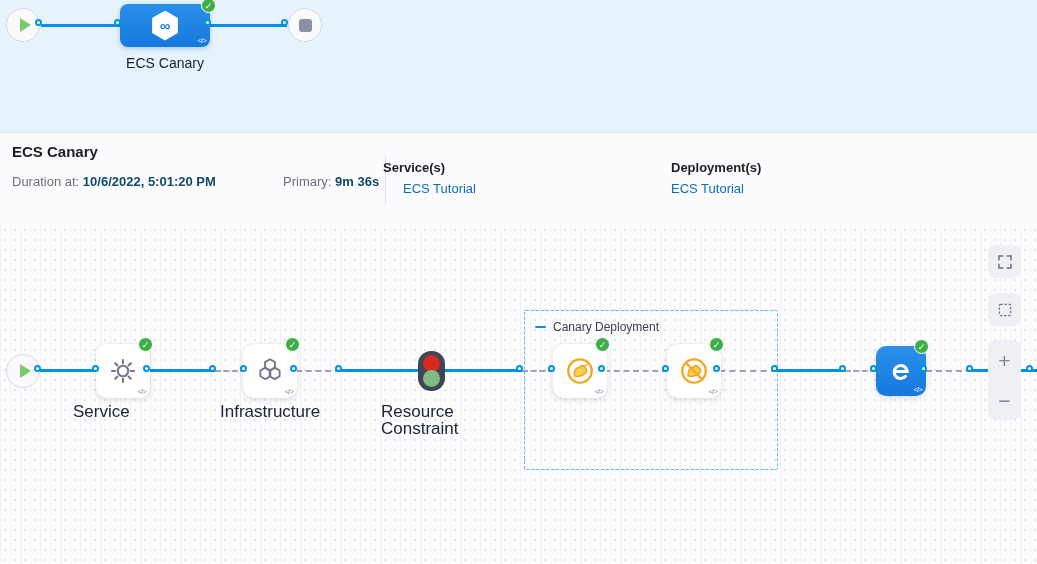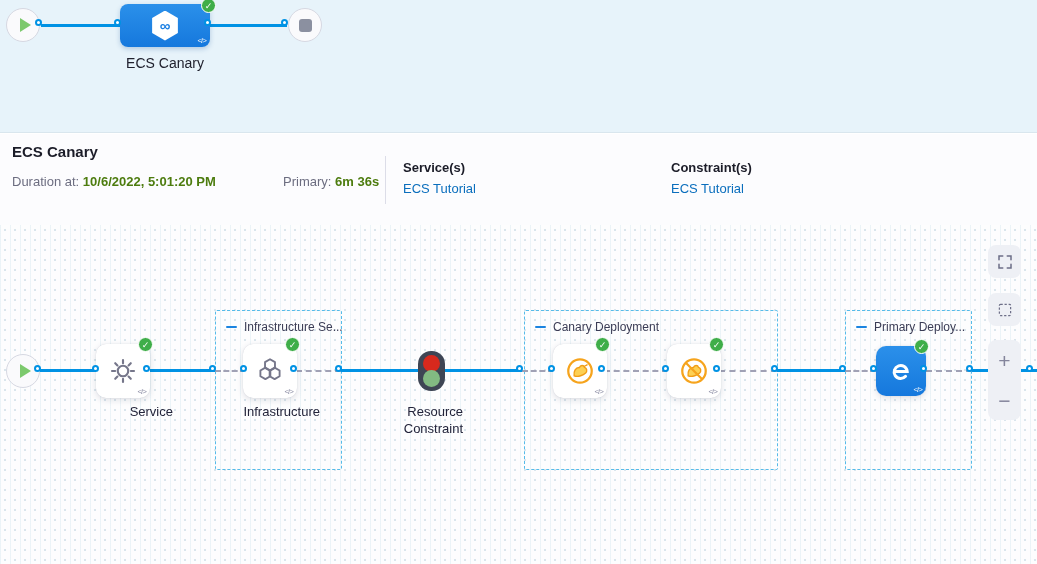--- a/index.html
+++ b/index.html
@@ -16,40 +16,40 @@
   .check-badge { position:absolute; width:15px; height:15px; border-radius:50%; background:#3fae49; border:1.5px solid #fff; color:#fff; font-size:9px; font-weight:bold; display:flex; align-items:center; justify-content:center; z-index:7; }
   .code-marker { position:absolute; right:4px; bottom:2px; font-size:8px; letter-spacing:-1px; color:rgba(255,255,255,.9); }
   .code-marker.gray { color:#8e8fa6; }
   .dot { position:absolute; width:7px; height:7px; background:#fff; border:2.5px solid #0092e4; border-radius:50%; z-index:6; }
   .banner-label { position:absolute; left:105px; top:55px; width:120px; text-align:center; font-size:14px; color:#20212e; }
 
   
   #details { position:absolute; left:0; top:134px; width:1037px; height:91px; background:#fcfcfe; }
   .d-title { position:absolute; left:12px; top:9px; font-size:15px; font-weight:bold; color:#1b1c28; }
   .d-meta { position:absolute; top:40px; font-size:13px; color:#6c6d80; }
-  .d-meta b { color:#4d7c0f; font-weight:bold; }
+  .d-meta b { color:#0c4a6e; font-weight:bold; }
   .d-divider { position:absolute; left:385px; top:22px; width:1px; height:48px; background:#dcdde8; }
   .d-col-label { position:absolute; top:26px; font-size:13px; font-weight:bold; color:#1b1c28; }
   .d-col-link { position:absolute; top:47px; font-size:13px; color:#0a6ebd; cursor:pointer; }
 
   
   #canvas { position:absolute; left:0; top:225px; width:1037px; height:339px; background-color:#fdfdfe;
     background-image:
       linear-gradient(to right, rgba(202,225,237,.35) 1px, transparent 1px),
       radial-gradient(circle, #d9e5ec 1.1px, transparent 1.4px);
     background-size:10px 10px,10px 10px; }
   .edge { position:absolute; top:144px; border-top:3px solid #0092e4; z-index:2; }
   .edge.dashed { top:145px; border-top:2px dashed #a0a1b5; }
   .group { position:absolute; top:85px; height:160px; border:1px dashed #55bbe9; border-radius:2px; z-index:1; }
   .group-header { position:absolute; left:10px; top:9px; display:flex; align-items:center; gap:7px; cursor:pointer; }
   .collapse-dash { width:11px; height:2.5px; border-radius:1px; background:#1b84e0; }
   .group-title { font-size:12px; color:#3b3c55; white-space:nowrap; }
   .step-node { position:absolute; top:119px; width:54px; height:54px; background:#fff; border-radius:10px; box-shadow:0 2px 6px rgba(40,50,80,.14),0 0 1px rgba(40,50,80,.2); display:flex; align-items:center; justify-content:center; z-index:3; cursor:pointer; }
   .step-node.blue { background:linear-gradient(180deg,#2b90ea,#1578dd); }
-  .node-label { position:absolute; top:178px; width:100px; text-align:right; font-size:13px; line-height:17px; color:#23243a; z-index:3; }
+  .node-label { position:absolute; top:178px; width:100px; text-align:left; font-size:17px; line-height:17px; color:#23243a; z-index:3; }
   .traffic { position:absolute; left:418px; top:126px; width:27px; height:40px; background:#3e4554; border-radius:13px; z-index:3; cursor:pointer; }
   .traffic .red { position:absolute; left:5px; top:4px; width:17px; height:17px; border-radius:50%; background:#d8291d; }
   .traffic .green { position:absolute; left:5px; bottom:4px; width:17px; height:17px; border-radius:50%; background:#82ba82; }
 
   
   .ctrl-btn { position:absolute; left:988px; width:33px; height:33px; background:#eef0f5; border-radius:8px; display:flex; align-items:center; justify-content:center; z-index:8; cursor:pointer; }
   .zoom-panel { position:absolute; left:988px; top:115px; width:33px; height:80px; background:#eef0f5; border-radius:8px; display:flex; flex-direction:column; align-items:center; justify-content:space-around; z-index:8; }
   .zoom-glyph { font-size:21px; color:#84859c; line-height:1; cursor:pointer; }
 </style>
 </head>
@@ -82,47 +82,35 @@
 
   <div class="banner-label">ECS Canary</div>
 </div>
 
 <div id="details">
   <div class="d-title">ECS Canary</div>
   <div class="d-meta" style="left:12px;">
     <span>Duration at:</span> <b>10/6/2022, 5:01:20 PM</b>
   </div>
   <div class="d-meta" style="left:283px;">
-    <span>Primary:</span> <b>6m 36s</b>
+    <span>Primary:</span> <b>9m 36s</b>
   </div>
   <div class="d-divider"></div>
-  <div class="d-col-label" style="left:403px;">Service(s)</div>
+  <div class="d-col-label" style="left:383px;">Service(s)</div>
   <div class="d-col-link" style="left:403px;">ECS Tutorial</div>
-  <div class="d-col-label" style="left:671px;">Constraint(s)</div>
+  <div class="d-col-label" style="left:671px;">Deployment(s)</div>
   <div class="d-col-link" style="left:671px;">ECS Tutorial</div>
 </div>
 
 <div id="canvas">
 
-  <div class="group" style="left:215px;width:127px;">
-    <div class="group-header">
-      <div class="collapse-dash"></div>
-      <div class="group-title">Infrastructure Se...</div>
-    </div>
-  </div>
   <div class="group" style="left:524px;width:254px;padding-left:20px;">
     <div class="group-header">
       <div class="collapse-dash"></div>
       <div class="group-title">Canary Deployment</div>
-    </div>
-  </div>
-  <div class="group" style="left:845px;width:127px;">
-    <div class="group-header">
-      <div class="collapse-dash"></div>
-      <div class="group-title">Primary Deploy...</div>
     </div>
   </div>
 
   <div class="edge" style="left:40px;width:58px;"></div>
   <div class="edge" style="left:149px;width:66px;"></div>
   <div class="edge dashed" style="left:215px;width:31px;"></div>
   <div class="edge dashed" style="left:296px;width:45px;"></div>
   <div class="edge" style="left:341px;width:77px;"></div>
   <div class="edge" style="left:445px;width:77px;"></div>
   <div class="edge dashed" style="left:522px;width:32px;"></div>
@@ -155,21 +143,21 @@
     </svg>
     <div class="check-badge" style="top:-7px;right:-3px;">✓</div>
     <div class="code-marker gray">&lt;/&gt;</div>
   </div>
   <div class="node-label" style="left:220px;">Infrastructure</div>
 
   <div class="traffic">
     <div class="red"></div>
     <div class="green"></div>
   </div>
-  <div class="node-label" style="left:363px;">Resource Constraint</div>
+  <div class="node-label" style="left:381px;">Resource Constraint</div>
 
   <div class="step-node" style="left:553px;">
     <svg width="32" height="32" viewBox="0 0 30 30" fill="none">
       <circle cx="15" cy="15" r="11" stroke="#f6a41d" stroke-width="2.1"></circle>
       <path d="M9.5 19.5 C8.8 15.5 11 11.5 14.5 11.8 C15.2 9.2 18.6 9.4 19.2 11.6 C21.5 12.2 22 15.2 20.3 16.8 C18.2 18.8 13.5 21 9.5 19.5 Z" fill="#fdd053" stroke="#f09d16" stroke-width="1.3"></path>
       <path d="M18.8 10.8 L21.6 9.2" stroke="#f09d16" stroke-width="1.3" stroke-linecap="round"></path>
     </svg>
     <div class="check-badge" style="top:-7px;right:-3px;">✓</div>
     <div class="code-marker gray">&lt;/&gt;</div>
   </div>

